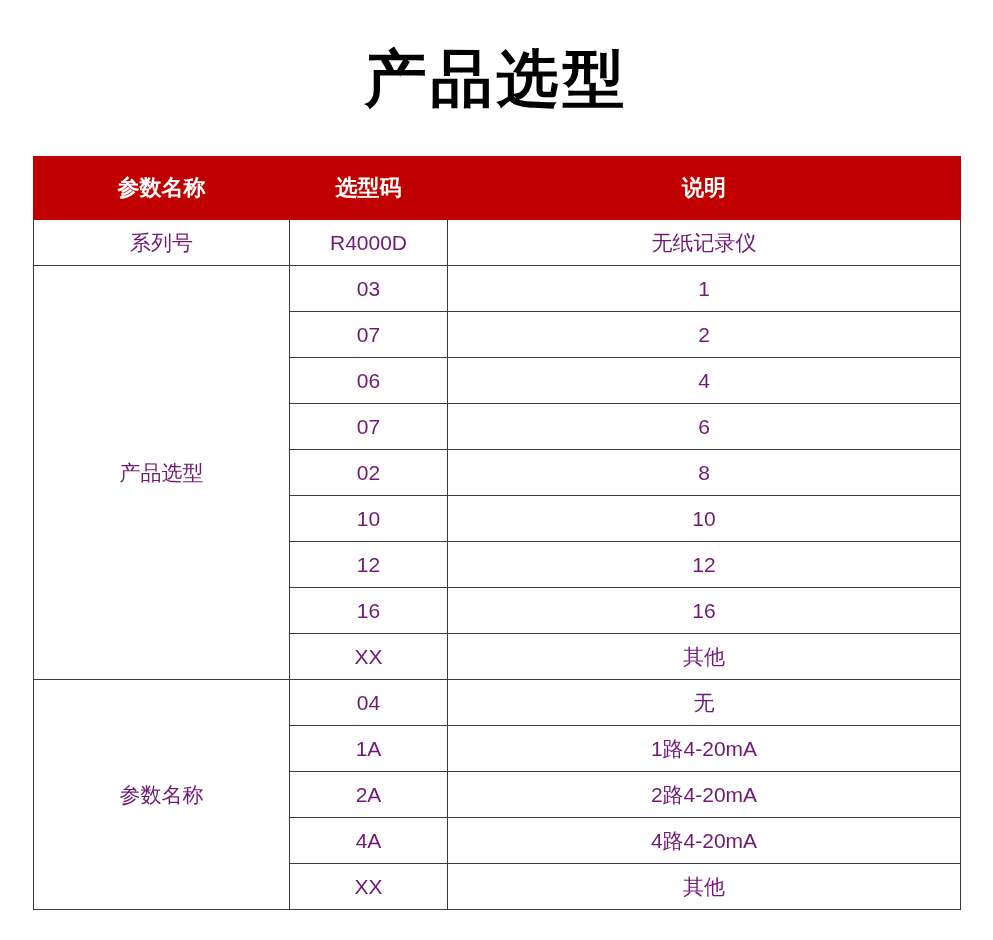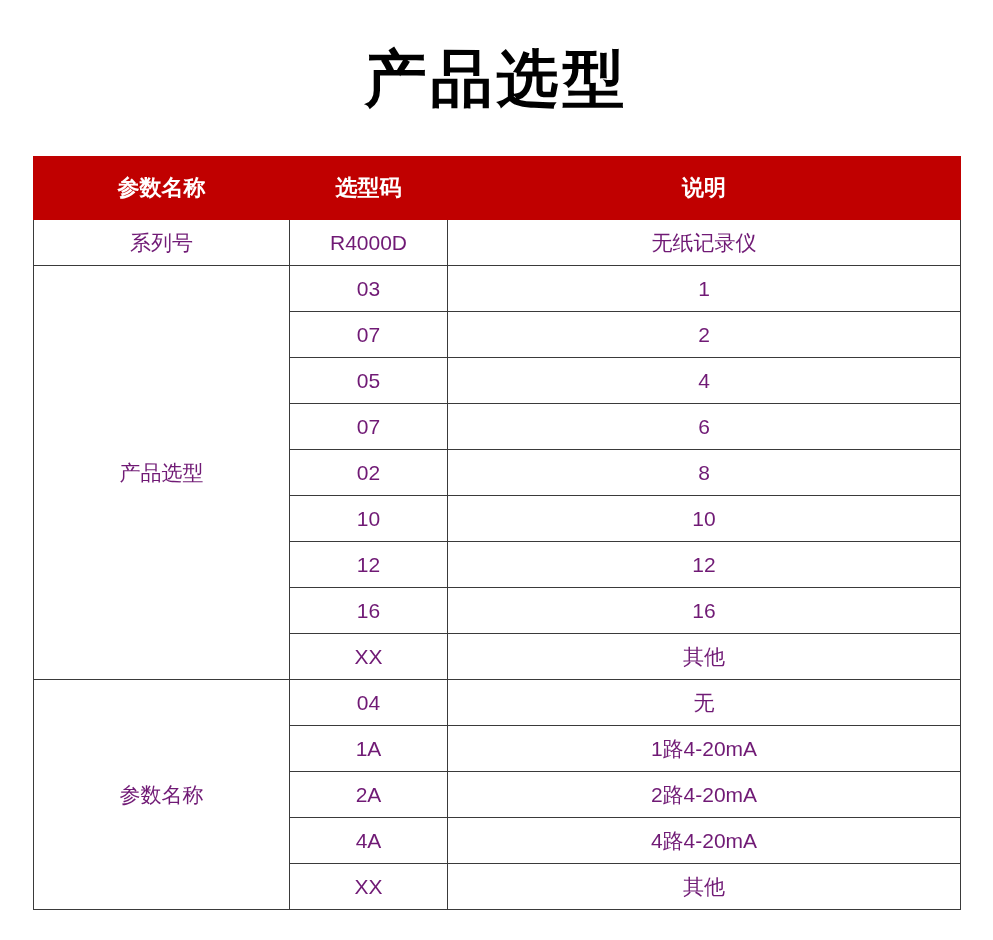--- a/index.html
+++ b/index.html
@@ -101,21 +101,21 @@
         <tr>
           <td class="param" rowspan="9">产品选型</td>
           <td>03</td>
           <td>1</td>
         </tr>
         <tr>
           <td>07</td>
           <td>2</td>
         </tr>
         <tr>
-          <td>05</td>
+          <td>06</td>
           <td>4</td>
         </tr>
         <tr>
           <td>07</td>
           <td>6</td>
         </tr>
         <tr>
           <td>02</td>
           <td>8</td>
         </tr>

